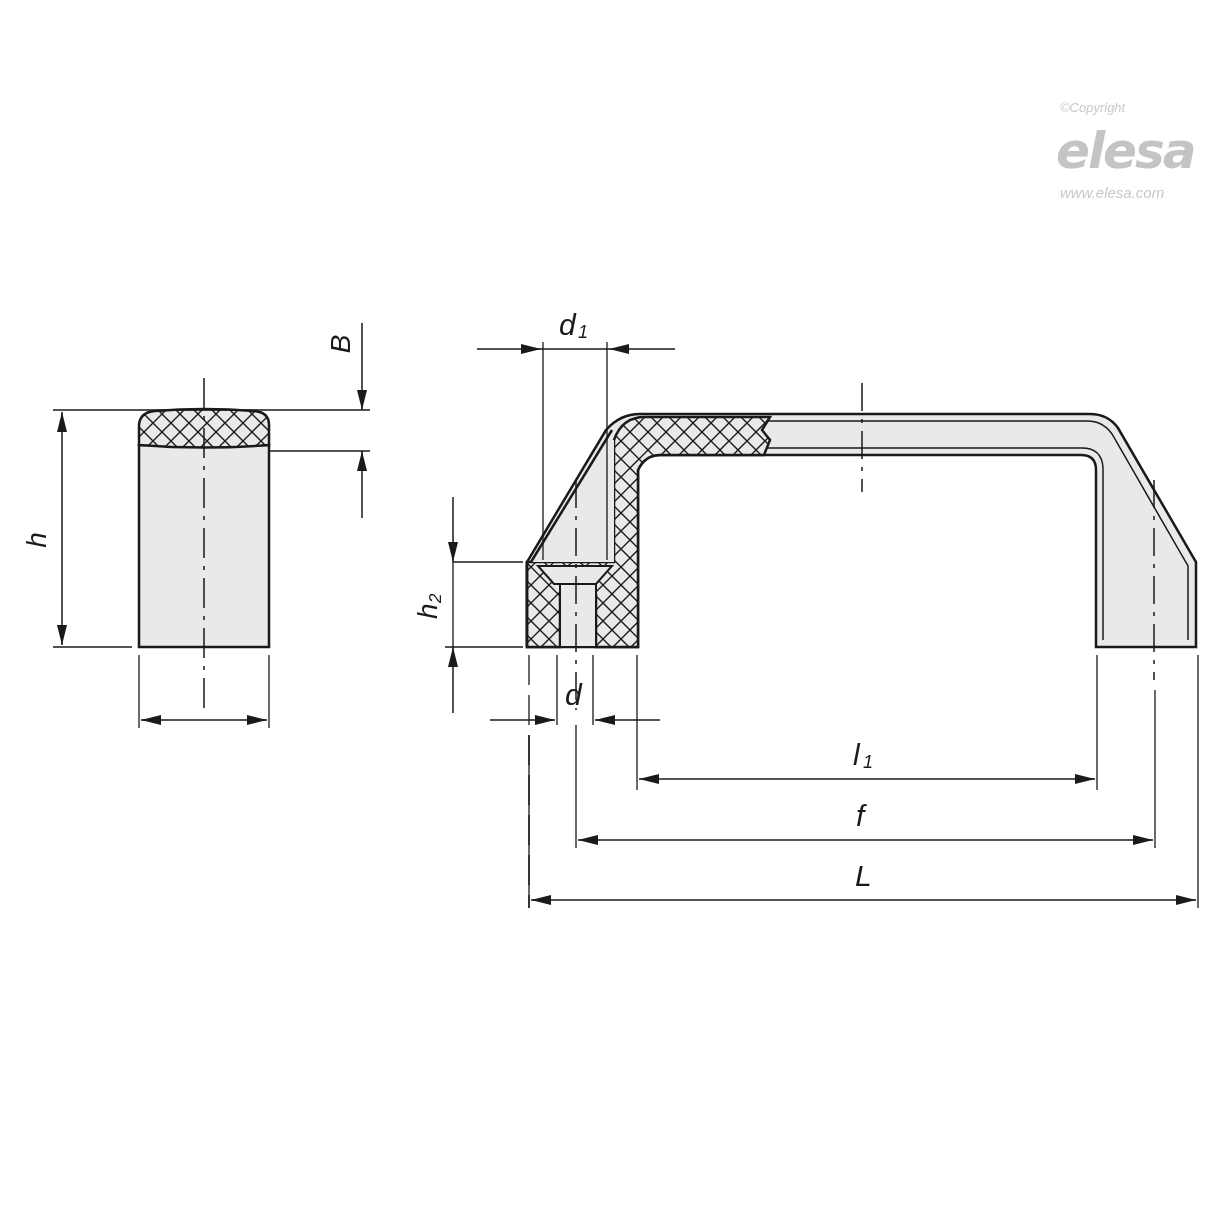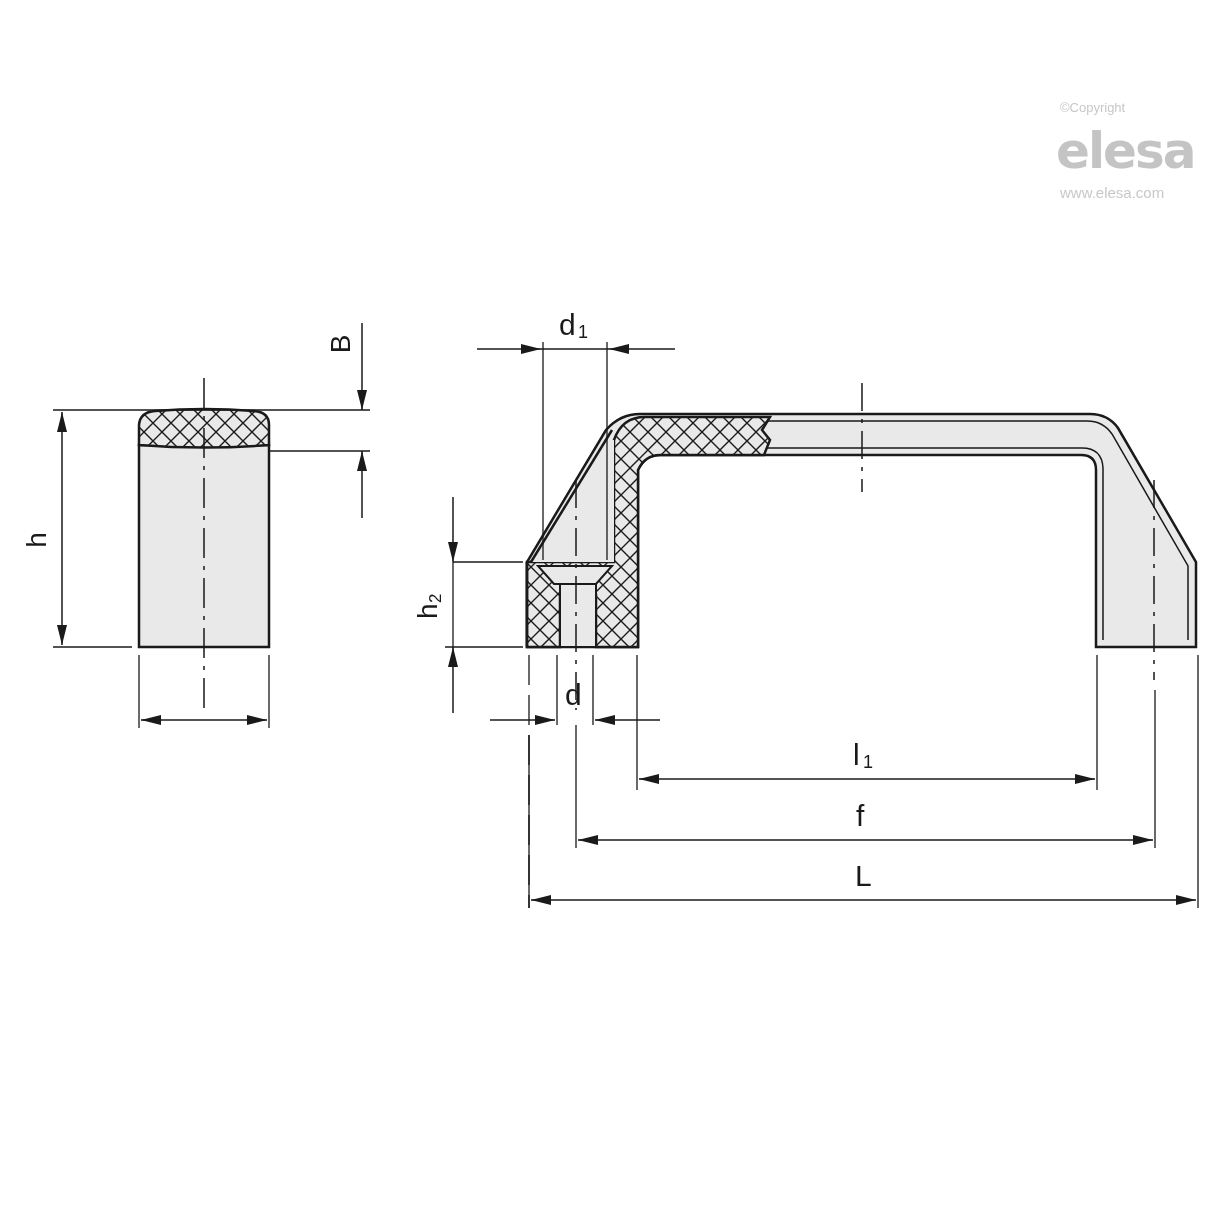--- a/index.html
+++ b/index.html
@@ -1,16 +1,16 @@
 <!DOCTYPE html>
 <html><head>
 <meta charset="utf-8">
 <style>
   html,body{margin:0;padding:0;background:#ffffff;}
-  #stage{position:relative;width:1214px;height:998px;overflow:hidden;background:#fff;font-family:"Liberation Sans",sans-serif;}
+  #stage{position:relative;width:1214px;height:998px;overflow:hidden;background:#fff;font-family:"Liberation Sans",sans-serif;font-style:italic;}
   svg{position:absolute;left:0;top:0;}
   .lbl{font-family:"Liberation Sans",sans-serif;fill:#1a1a1a;}
   .wm{font-family:"Liberation Sans",sans-serif;fill:#c8c8c8;}
   .wm-big{font-family:"DejaVu Sans",sans-serif;font-weight:bold;fill:#c4c4c4;}
 </style>
 </head>
 <body>
 
 <div id="stage">
 <svg width="1214" height="1214" viewBox="0 0 1214 1214" xmlns="http://www.w3.org/2000/svg">

